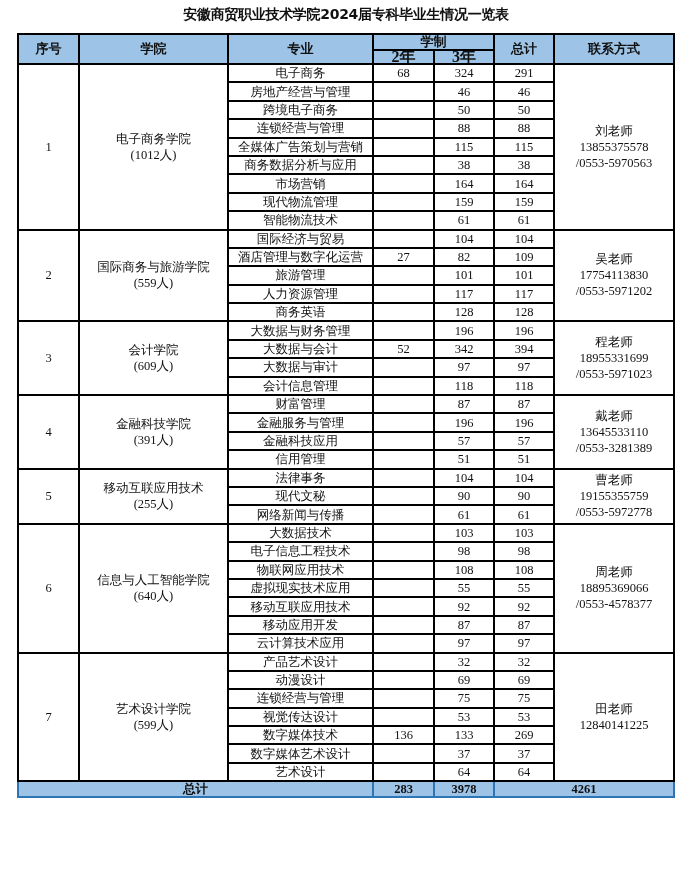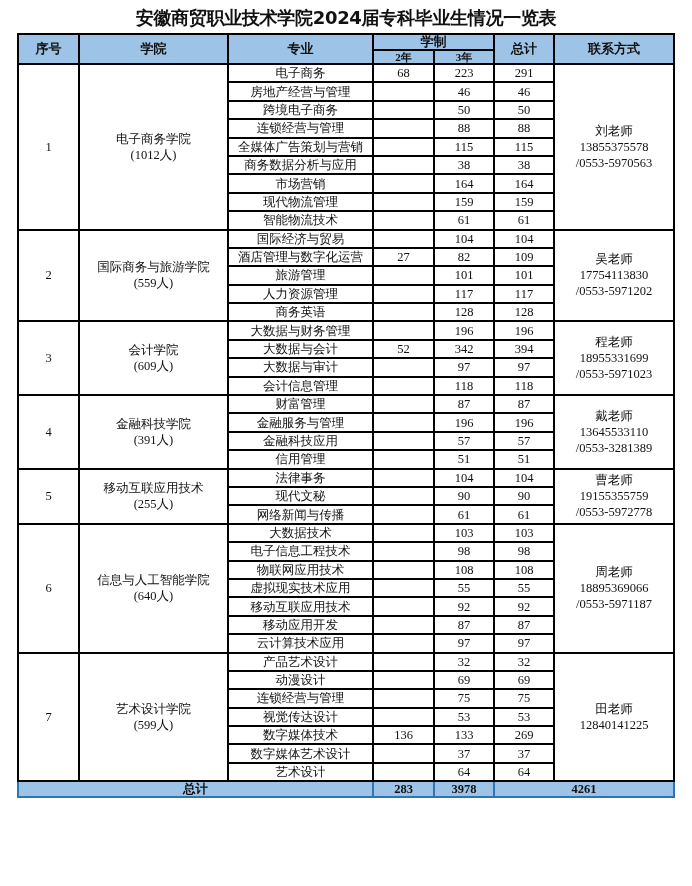--- a/index.html
+++ b/index.html
@@ -1,26 +1,26 @@
 <!DOCTYPE html>
 <html><head>
 <meta charset="utf-8">
 <style>
   html, body { margin: 0; padding: 0; background: #ffffff; }
   body { width: 692px; height: 886px; position: relative; overflow: hidden;
          font-family: "DejaVu Sans", "Liberation Sans", sans-serif; color: #111; }
   .title { position: absolute; left: 0; top: 6px; width: 692px; text-align: center;
-           font-size: 18px; font-weight: bold; letter-spacing: -0.3px; }
+           font-size: 14px; font-weight: bold; letter-spacing: -0.3px; }
   table { position: absolute; left: 17px; top: 33px; border-collapse: collapse;
           table-layout: fixed; width: 656px; font-family: Liberation Serif, serif; }
   td, th { border: 2px solid #000; text-align: center; vertical-align: middle;
            padding: 0; font-size: 12.5px; line-height: 14px; overflow: hidden; white-space: nowrap; }
   th { background: #9dc3e6; font-weight: bold; font-size: 13px; }
   .hdr1 th { height: 13px; }
-  .hdr2 th { height: 12px; font-size: 11px; line-height: 12px; }
+  .hdr2 th { height: 12px; font-size: 16px; line-height: 12px; }
   tr.dr td { height: 16.4px; }
   td.multi { white-space: normal; line-height: 16px; }
   td.contact { white-space: normal; line-height: 16px; }
   tr.total td { background: #9dc3e6; font-weight: bold; height: 14px; border: 2px solid #2e75b6;
                 font-size: 12.5px; }
 </style>
 </head>
 <body>
 
 <div class="title">安徽商贸职业技术学院2024届专科毕业生情况一览表</div>
@@ -51,21 +51,21 @@
   </thead>
   <tbody id="tbody">
       <tr class="dr">
         <td rowspan="9">1</td>
         <td rowspan="9" class="multi">
           <div>电子商务学院</div>
           <div>(1012人)</div>
         </td>
         <td>电子商务</td>
         <td>68</td>
-        <td>223</td>
+        <td>324</td>
         <td>291</td>
         <td rowspan="9" class="contact">
           <div>刘老师</div>
           <div>13855375578</div>
           <div>/0553-5970563</div>
         </td>
       </tr>
       <tr class="dr">
         <td>房地产经营与管理</td>
         <td></td>
@@ -256,21 +256,21 @@
           <div>信息与人工智能学院</div>
           <div>(640人)</div>
         </td>
         <td>大数据技术</td>
         <td></td>
         <td>103</td>
         <td>103</td>
         <td rowspan="7" class="contact">
           <div>周老师</div>
           <div>18895369066</div>
-          <div>/0553-5971187</div>
+          <div>/0553-4578377</div>
         </td>
       </tr>
       <tr class="dr">
         <td>电子信息工程技术</td>
         <td></td>
         <td>98</td>
         <td>98</td>
       </tr>
       <tr class="dr">
         <td>物联网应用技术</td>

